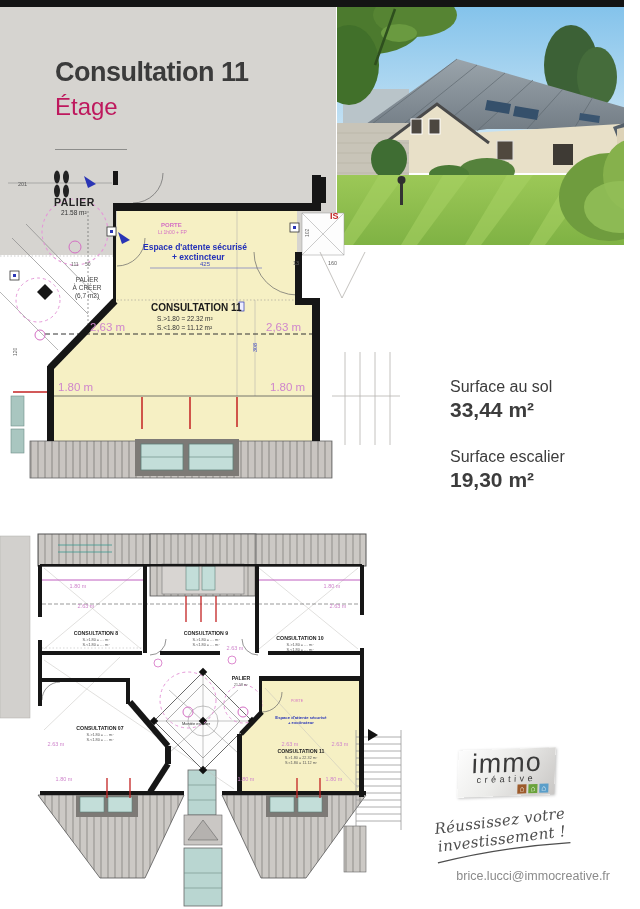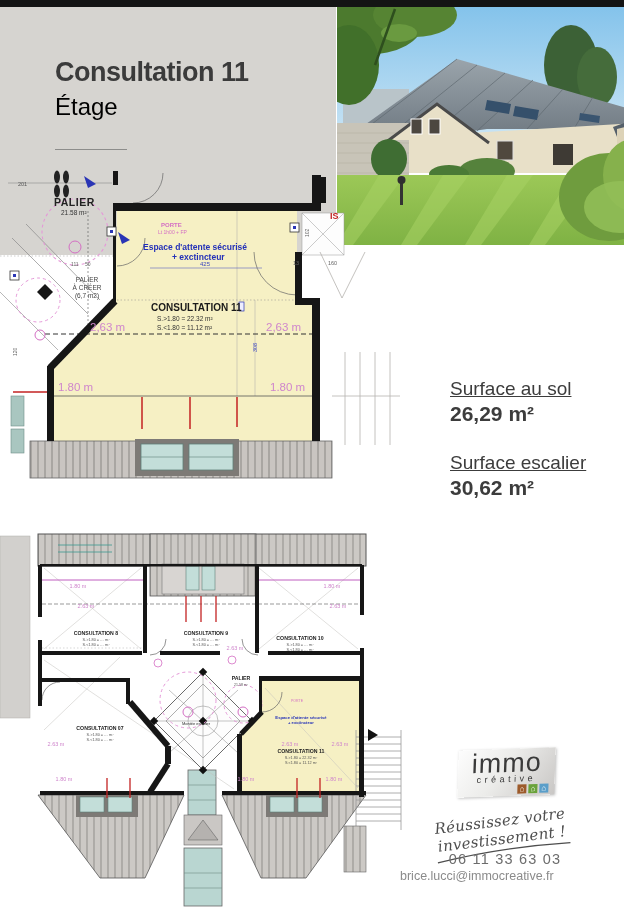--- a/index.html
+++ b/index.html
@@ -1,45 +1,45 @@
 <!DOCTYPE html>
 <html><head>
 <meta charset="utf-8">
 <style>
   html,body{margin:0;padding:0;background:#fff;}
   .page{position:relative;width:624px;height:909px;background:#fff;overflow:hidden;
         font-family:"Liberation Sans",sans-serif;}
   .topbar{position:absolute;left:0;top:0;width:640px;height:7px;background:#141414;z-index:5;}
   .header-panel{position:absolute;left:0;top:7px;width:336px;height:248px;background:#d6d4d0;z-index:0;}
   .header-title{position:absolute;left:55px;top:50px;font-size:27px;font-weight:bold;color:#3b3b3b;letter-spacing:-.5px;}
-  .header-sub{position:absolute;left:55px;top:86px;font-size:24px;font-weight:normal;color:#000000;}
+  .header-sub{position:absolute;left:55px;top:86px;font-size:24px;font-weight:normal;color:#be185d;}
   .header-divider{position:absolute;left:55px;top:142px;width:72px;height:1px;background:#8d8d8b;}
   .photo{position:absolute;left:337px;top:7px;width:303px;height:238px;z-index:1;}
   .main-plan{position:absolute;left:0;top:165px;width:400px;height:360px;z-index:2;}
   .bottom-plan{position:absolute;left:0;top:527px;width:406px;height:382px;z-index:2;}
   .surfaces{position:absolute;left:450px;top:378px;z-index:3;color:#3c3c3c;}
-  .surfaces .lbl{font-size:19px;font-weight:normal;text-decoration:underline;}
+  .surfaces .lbl{font-size:16px;font-weight:normal;}
   .surfaces .val{font-size:21px;font-weight:bold;margin-top:2px;}
   .surfaces .gap{height:26px;}
   .logo-card{position:absolute;left:458px;top:749px;width:97px;height:47px;z-index:3;
              background:linear-gradient(125deg,#fdfdfd 0%,#ececea 45%,#c9c7c5 100%);
              box-shadow:1px 1px 3px rgba(0,0,0,.25);transform:rotate(-2deg) skewX(-4deg);
              text-align:center;}
   .logo-immo{font-size:27px;line-height:24px;color:#3a3a3a;letter-spacing:1px;margin-top:2px;}
   .logo-creative{font-size:9px;letter-spacing:3.5px;color:#3a3a3a;line-height:9px;}
   .logo-houses{position:absolute;right:6px;bottom:2px;display:flex;gap:2px;}
   .logo-houses span{width:9px;height:9px;font-size:8px;line-height:9px;color:#fff;text-align:center;display:block;}
   .h1c{background:#9c5a2a;} .h2c{background:#6aa23a;} .h3c{background:#5a9ec9;}
   .tagline{position:absolute;left:404px;top:812px;width:195px;z-index:3;transform:rotate(-7deg);
            font-family:"DejaVu Serif",serif;font-style:italic;font-size:15px;color:#4e4e4e;
            text-align:center;letter-spacing:.3px;}
   .tagline svg{display:block;margin:-2px auto 0 auto;}
   .phone{position:absolute;left:415px;top:851px;width:180px;text-align:center;z-index:3;
          font-size:14.5px;color:#6c6c6c;letter-spacing:1.2px;}
-  .email{position:absolute;left:400px;top:869px;width:210px;text-align:left;z-index:3;
+  .email{position:absolute;left:400px;top:869px;width:210px;text-align:right;z-index:3;
          font-size:12.5px;color:#8b8b8b;}
   .t{font-family:"Liberation Sans",sans-serif;}
   .b{font-weight:bold;}
 </style>
 </head>
 <body>
 
 <div class="page">
   <div class="topbar"></div>
 
@@ -246,24 +246,24 @@
       <text x="71" y="266" font-size="5" fill="#666">111</text>
       <text x="85" y="266" font-size="5" fill="#666">50</text>
       <text x="309" y="237" font-size="5" fill="#666" transform="rotate(-90 309 237)">102</text>
       <text x="257" y="352" font-size="5.5" fill="#3a45c0" transform="rotate(-90 257 352)">308</text>
       <text x="17" y="356" font-size="5" fill="#666" transform="rotate(-90 17 356)">120</text>
     </g>
   </svg>
 
   <div class="surfaces">
     <div class="lbl">Surface au sol</div>
-    <div class="val">26,29 m²</div>
+    <div class="val">33,44 m²</div>
     <div class="gap"></div>
     <div class="lbl">Surface escalier</div>
-    <div class="val">30,62 m²</div>
+    <div class="val">19,30 m²</div>
   </div>
 
   <svg class="bottom-plan" viewBox="0 527 406 382">
     <defs>
       <pattern id="hv2" width="7" height="10" patternUnits="userSpaceOnUse">
         <rect width="7" height="10" fill="#ccc9c5"></rect>
           <line x1="3" y1="0" x2="3" y2="10" stroke="#a29f9b" stroke-width="1.4"></line>
       </pattern>
     </defs>
     <rect x="0" y="536" width="30" height="182" fill="#d2d0cd" stroke="#b0aeab" stroke-width="0.5"></rect>
@@ -439,15 +439,14 @@
       <span class="h2c">⌂</span>
       <span class="h3c">⌂</span>
     </div>
   </div>
   <div class="tagline">
     <span>Réussissez votre investissement !</span>
     <svg width="150" height="12" viewBox="0 0 150 12">
       <path d="M8,9 Q70,1 142,5" fill="none" stroke="#4e4e4e" stroke-width="1.2"></path>
     </svg>
   </div>
-  <div class="phone">06 11 33 63 03</div>
   <div class="email">brice.lucci@immocreative.fr</div>
 </div>
 
 </body></html>

